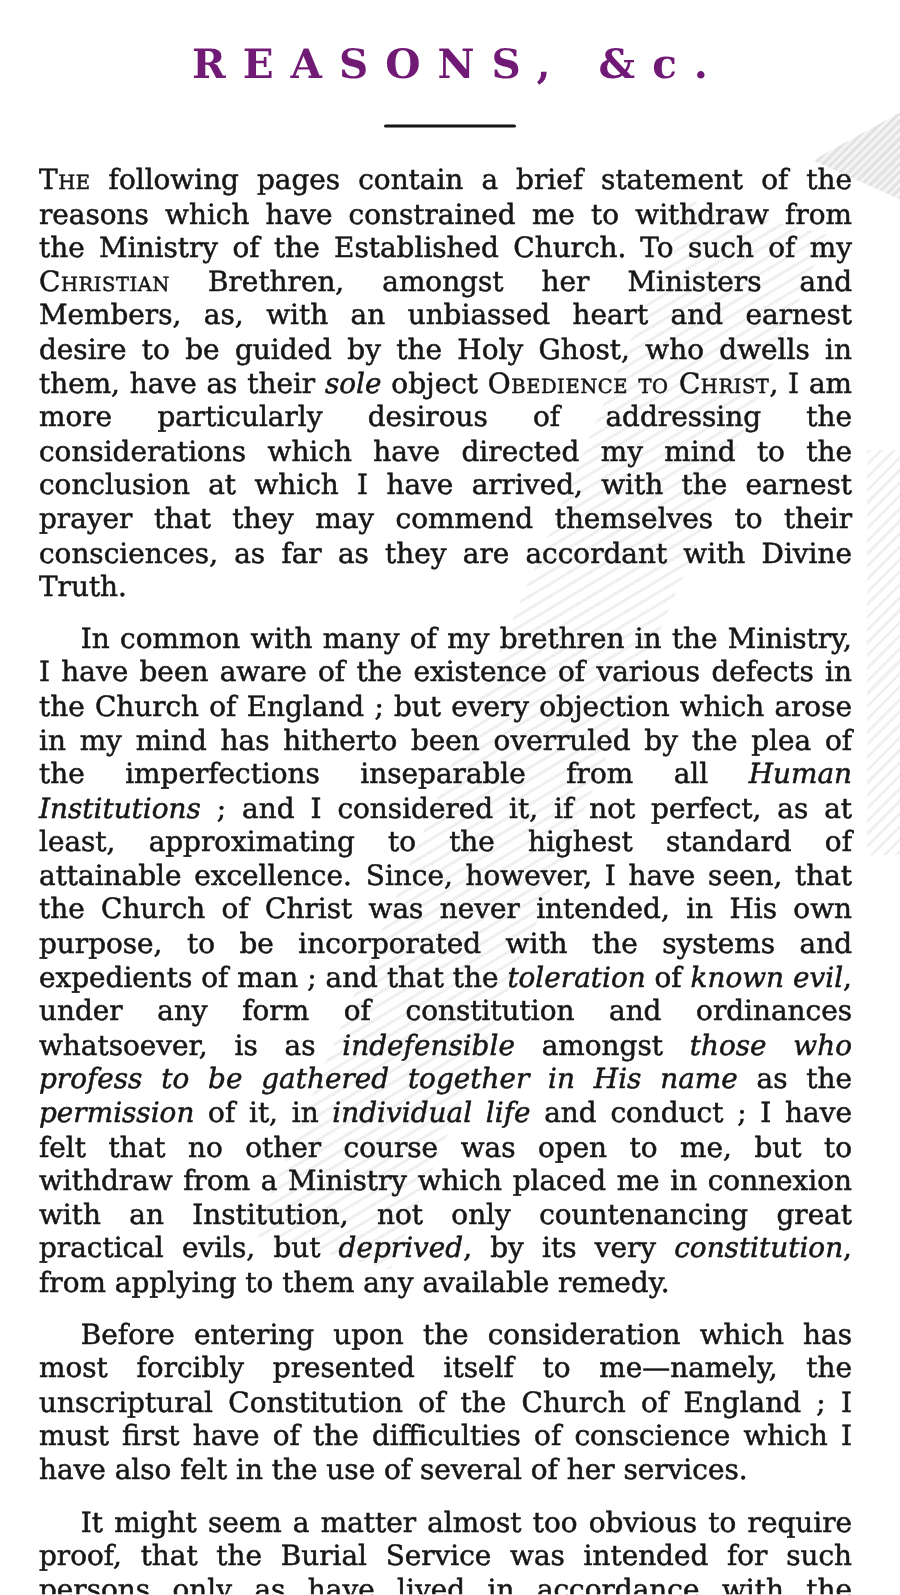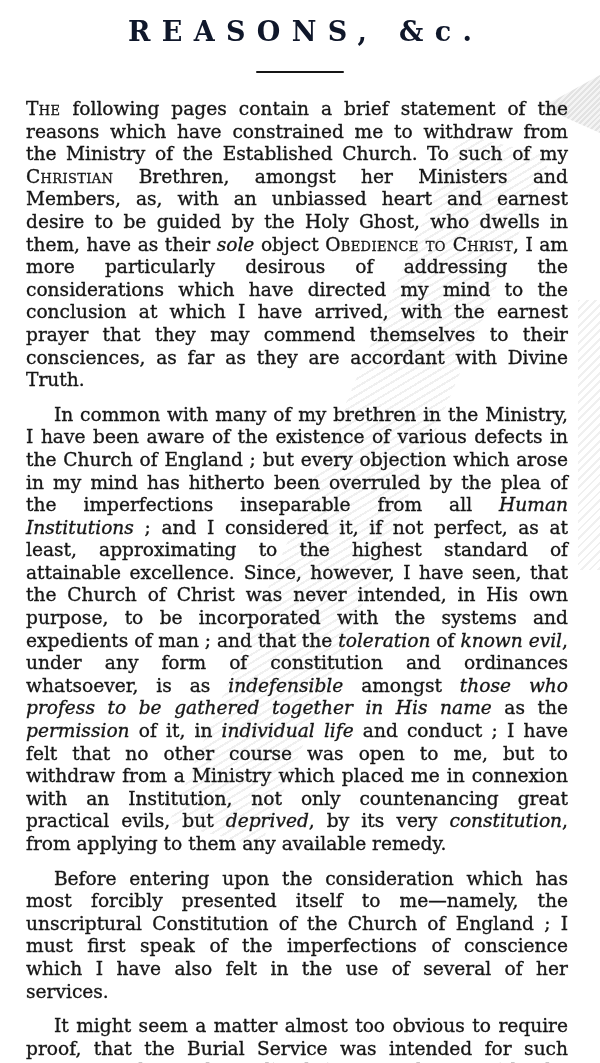--- a/index.html
+++ b/index.html
@@ -10,28 +10,28 @@
   #page {
     position: relative;
     width: 600px;
     height: 1063px;
     background: #ffffff;
     overflow: hidden;
     font-family: "DejaVu Serif", "Liberation Serif", serif;
     color: #161616;
   }
   .title {
-    margin: 0;
+    margin: 12px;
     padding-top: 16px;
     text-align: center;
     font-size: 27px;
     font-weight: bold;
     letter-spacing: 0.42em;
     text-indent: 0.42em; 
-    color: #0f172a;
+    color: #701a75;
   }
   .title-rule {
     width: 88px;
     height: 2px;
     background: #151515;
     margin: 24px auto 0 auto;
     border-radius: 1px;
   }
   .body-text {
     position: relative;
@@ -77,17 +77,17 @@
   <div class="artifact diag-watermark"></div>
   <div class="artifact edge-smudge"></div>
 
   <h1 class="title">REASONS, &amp;c.</h1>
 
   <div class="title-rule"></div>
 
   <div class="body-text">
       <p class="para"><span class="sc">The</span><span> following pages contain a brief statement of the reasons which have constrained me to withdraw from the Ministry of the Established Church. To such of my </span><span class="sc">Christian</span><span> Brethren, amongst her Ministers and Members, as, with an unbiassed heart and earnest desire to be guided by the Holy Ghost, who dwells in them, have as their </span><span class="it">sole</span><span> object </span><span class="sc">Obedience to Christ</span><span>, I am more particularly desirous of addressing the considerations which have directed my mind to the conclusion at which I have arrived, with the earnest prayer that they may commend themselves to their consciences, as far as they are accordant with Divine Truth.</span></p>
       <p class="para indent"><span>In common with many of my brethren in the Ministry, I have been aware of the existence of various defects in the Church of England ; but every objection which arose in my mind has hitherto been overruled by the plea of the imperfections inseparable from all </span><span class="it">Human Institutions</span><span> ; and I considered it, if not perfect, as at least, approximating to the highest standard of attainable excellence. Since, however, I have seen, that the Church of Christ was never intended, in His own purpose, to be incorporated with the systems and expedients of man ; and that the </span><span class="it">toleration</span><span> of </span><span class="it">known evil</span><span>, under any form of constitution and ordinances whatsoever, is as </span><span class="it">indefensible</span><span> amongst </span><span class="it">those who profess to be gathered together in His name</span><span> as the </span><span class="it">permission</span><span> of it, in </span><span class="it">individual life</span><span> and conduct ; I have felt that no other course was open to me, but to withdraw from a Ministry which placed me in connexion with an Institution, not only countenancing great practical evils, but </span><span class="it">deprived</span><span>, by its very </span><span class="it">constitution</span><span>, from applying to them any available remedy.</span></p>
-      <p class="para indent"><span>Before entering upon the consideration which has most forcibly presented itself to me—namely, the unscriptural Constitution of the Church of England ; I must first speak of the imperfections of conscience which I have also felt in the use of several of her services.</span></p>
+      <p class="para indent"><span>Before entering upon the consideration which has most forcibly presented itself to me—namely, the unscriptural Constitution of the Church of England ; I must first have of the difficulties of conscience which I have also felt in the use of several of her services.</span></p>
       <p class="para indent"><span>It might seem a matter almost too obvious to require proof, that the Burial Service was intended for such persons only as have lived in accordance with the Christian profession ; yet, in an explanation of my own feelings, it is necessary to point out what has been urged again and again. Indeed, the whole character of the ritual testifies, that those only who</span></p>
     </div>
 
 </div>
 
 </body></html>

